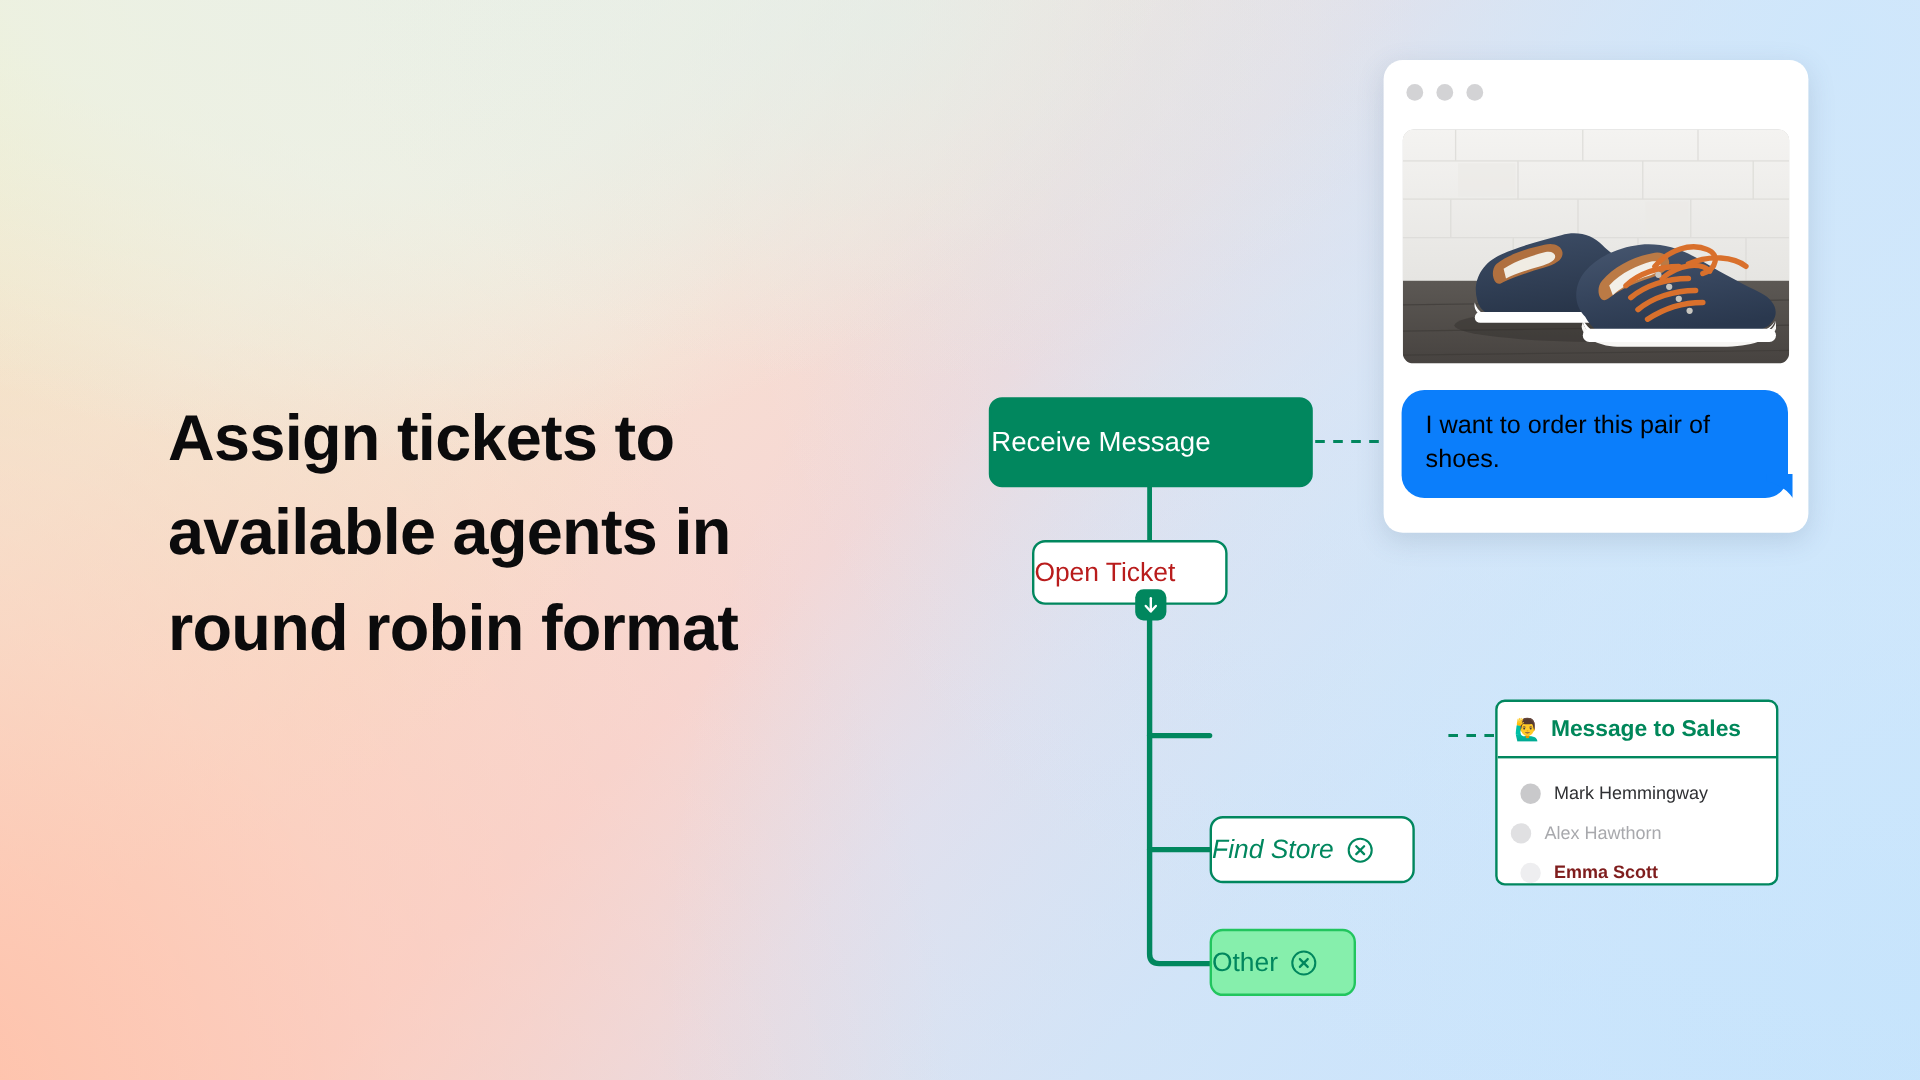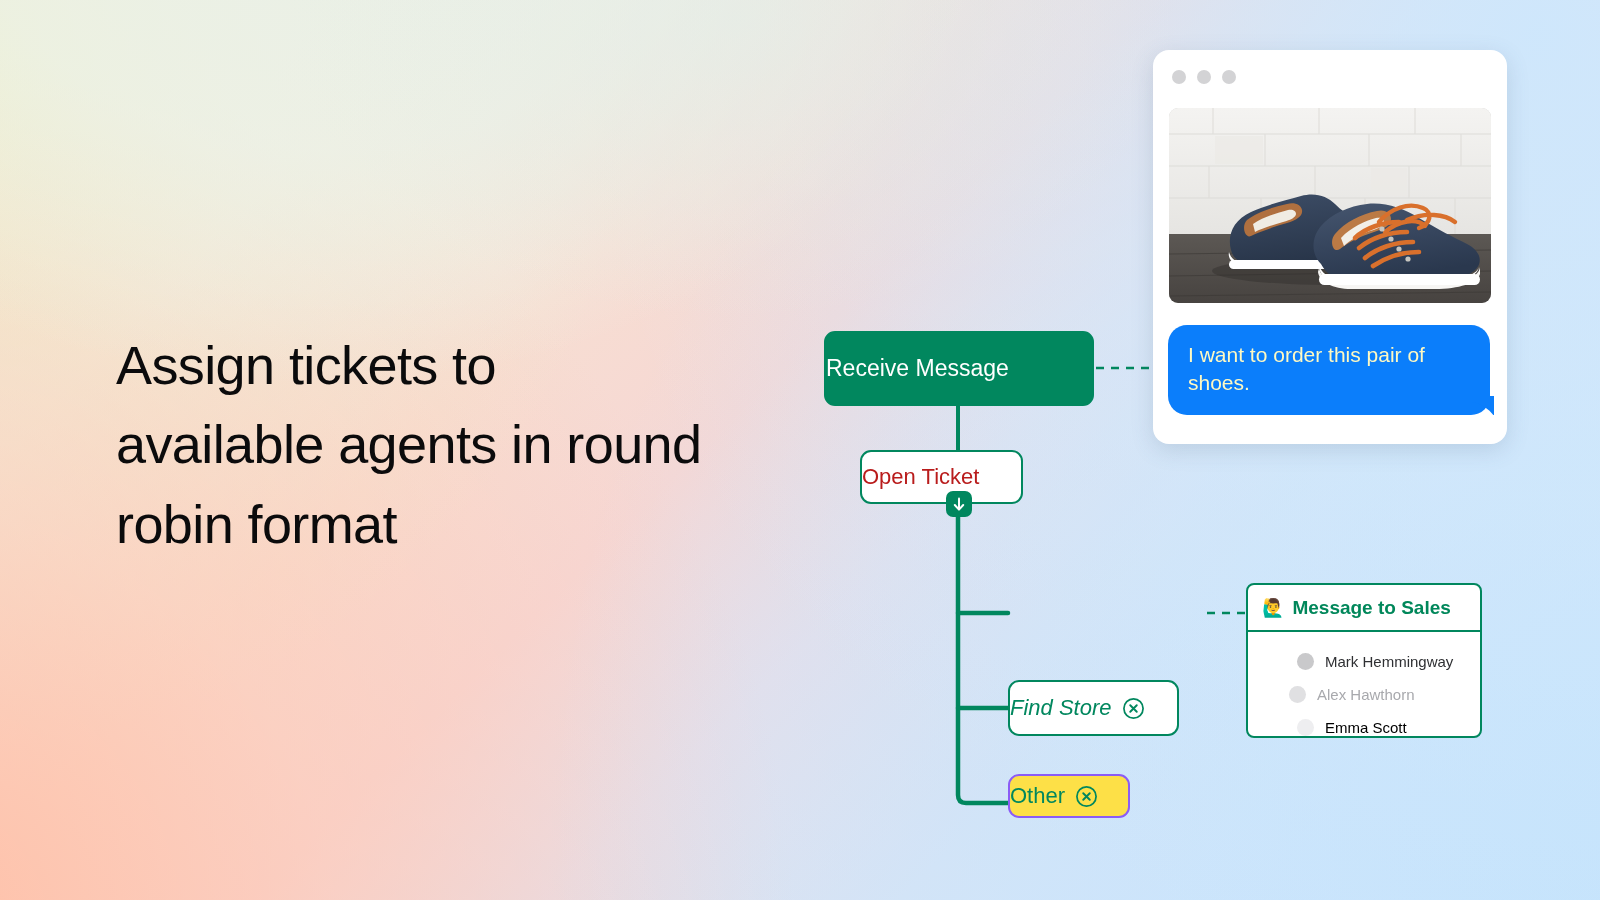--- a/index.html
+++ b/index.html
@@ -42,25 +42,25 @@
   .bg-blob {
     background: radial-gradient(ellipse 760px 560px at 20% -12%, rgba(233,240,231,0.95) 0%, rgba(236,241,233,0.72) 46%, rgba(238,242,236,0.28) 72%, rgba(240,243,238,0) 88%);
   }
   .bg-blob2 {
     background: radial-gradient(ellipse 620px 420px at 46% 2%, rgba(226,238,232,0.6) 0%, rgba(230,240,234,0) 72%);
   }
 
   
   #headline {
     position: absolute;
-    left: 116px; top: 326px;
+    left: 140px; top: 326px;
     width: 600px;
     z-index: 5;
     font-size: 54px;
-    font-weight: normal;
+    font-weight: bold;
     line-height: 1.47;
     letter-spacing: -0.6px;
     color: #0b0b0c;
   }
 
   
   #flow { position: absolute; inset: 0; z-index: 4; }
   #flow-svg { position: absolute; left: 0; top: 0; }
 
   .node {
@@ -101,23 +101,23 @@
   #node-find-store {
     left: 1008px; top: 680px; width: 171px; height: 56px;
     background: #ffffff;
     border: 2px solid #01875e;
     color: #01875e;
     font-size: 22px;
     border-radius: 11px;
     font-style: italic;
   }
   #node-other {
-    left: 1008px; top: 774px; width: 122px; height: 44px;
-    background: #fde047;
-    border: 2px solid #8b5cf6;
+    left: 1008px; top: 774px; width: 122px; height: 56px;
+    background: #86efac;
+    border: 2px solid #22c55e;
     color: #01875e;
     font-size: 22px;
     border-radius: 11px;
   }
 
   .badge-icon { display: inline-flex; flex: none; }
 
   
   #arrow-badge {
     position: absolute;
@@ -156,21 +156,21 @@
     background: #cfcfcd;
   }
   #product-photo svg { display: block; }
 
   #chat-bubble {
     position: absolute;
     left: 15px; top: 275px;
     width: 322px;
     padding: 16px 16px 17px 20px;
     background: #0b7efb;
-    color: #fef9c3;
+    color: #000000;
     font-size: 21px;
     line-height: 1.35;
     border-radius: 19px;
   }
   #bubble-tail {
     position: absolute;
     right: -4px; bottom: 0px;
     width: 22px; height: 20px;
     overflow: hidden;
   }
@@ -189,31 +189,31 @@
   #assign-header {
     height: 47px;
     display: flex; align-items: center; gap: 8px;
     padding: 0 14px;
     border-bottom: 2px solid #01875e;
     color: #00875a;
     font-size: 19px;
     font-weight: bold;
   }
   #assign-emoji { font-size: 18px; line-height: 1; }
-  #agent-list { padding: 13px 0 0 0; margin-left: 30px; }
+  #agent-list { padding: 13px 0 0 0; }
   .agent-row {
     display: flex; align-items: center; gap: 11px;
     padding: 0 0 0 19px;
     height: 33px;
     font-size: 15px;
   }
   .agent-dot { width: 17px; height: 17px; border-radius: 50%; flex: none; }
   .agent-row.a0 { color: #2f3033; }  .agent-row.a0 .agent-dot { background: #c9c9cb; }
   .agent-row.a1 { color: #a8a9ad; padding-left: 11px; }  .agent-row.a1 .agent-dot { background: #e0e0e2; }
-  .agent-row.a2 { color: #000000; }  .agent-row.a2 .agent-dot { background: #eeeef0; }
+  .agent-row.a2 { color: #7f1d1d; font-weight: bold; }  .agent-row.a2 .agent-dot { background: #eeeef0; }
 </style>
 </head>
 <body>
 
 <div id="bg">
   <div class="layer bg-base"></div>
   <div class="layer bg-yellow"></div>
   <div class="layer bg-peach"></div>
   <div class="layer bg-blue"></div>
   <div class="layer bg-blue2"></div>

